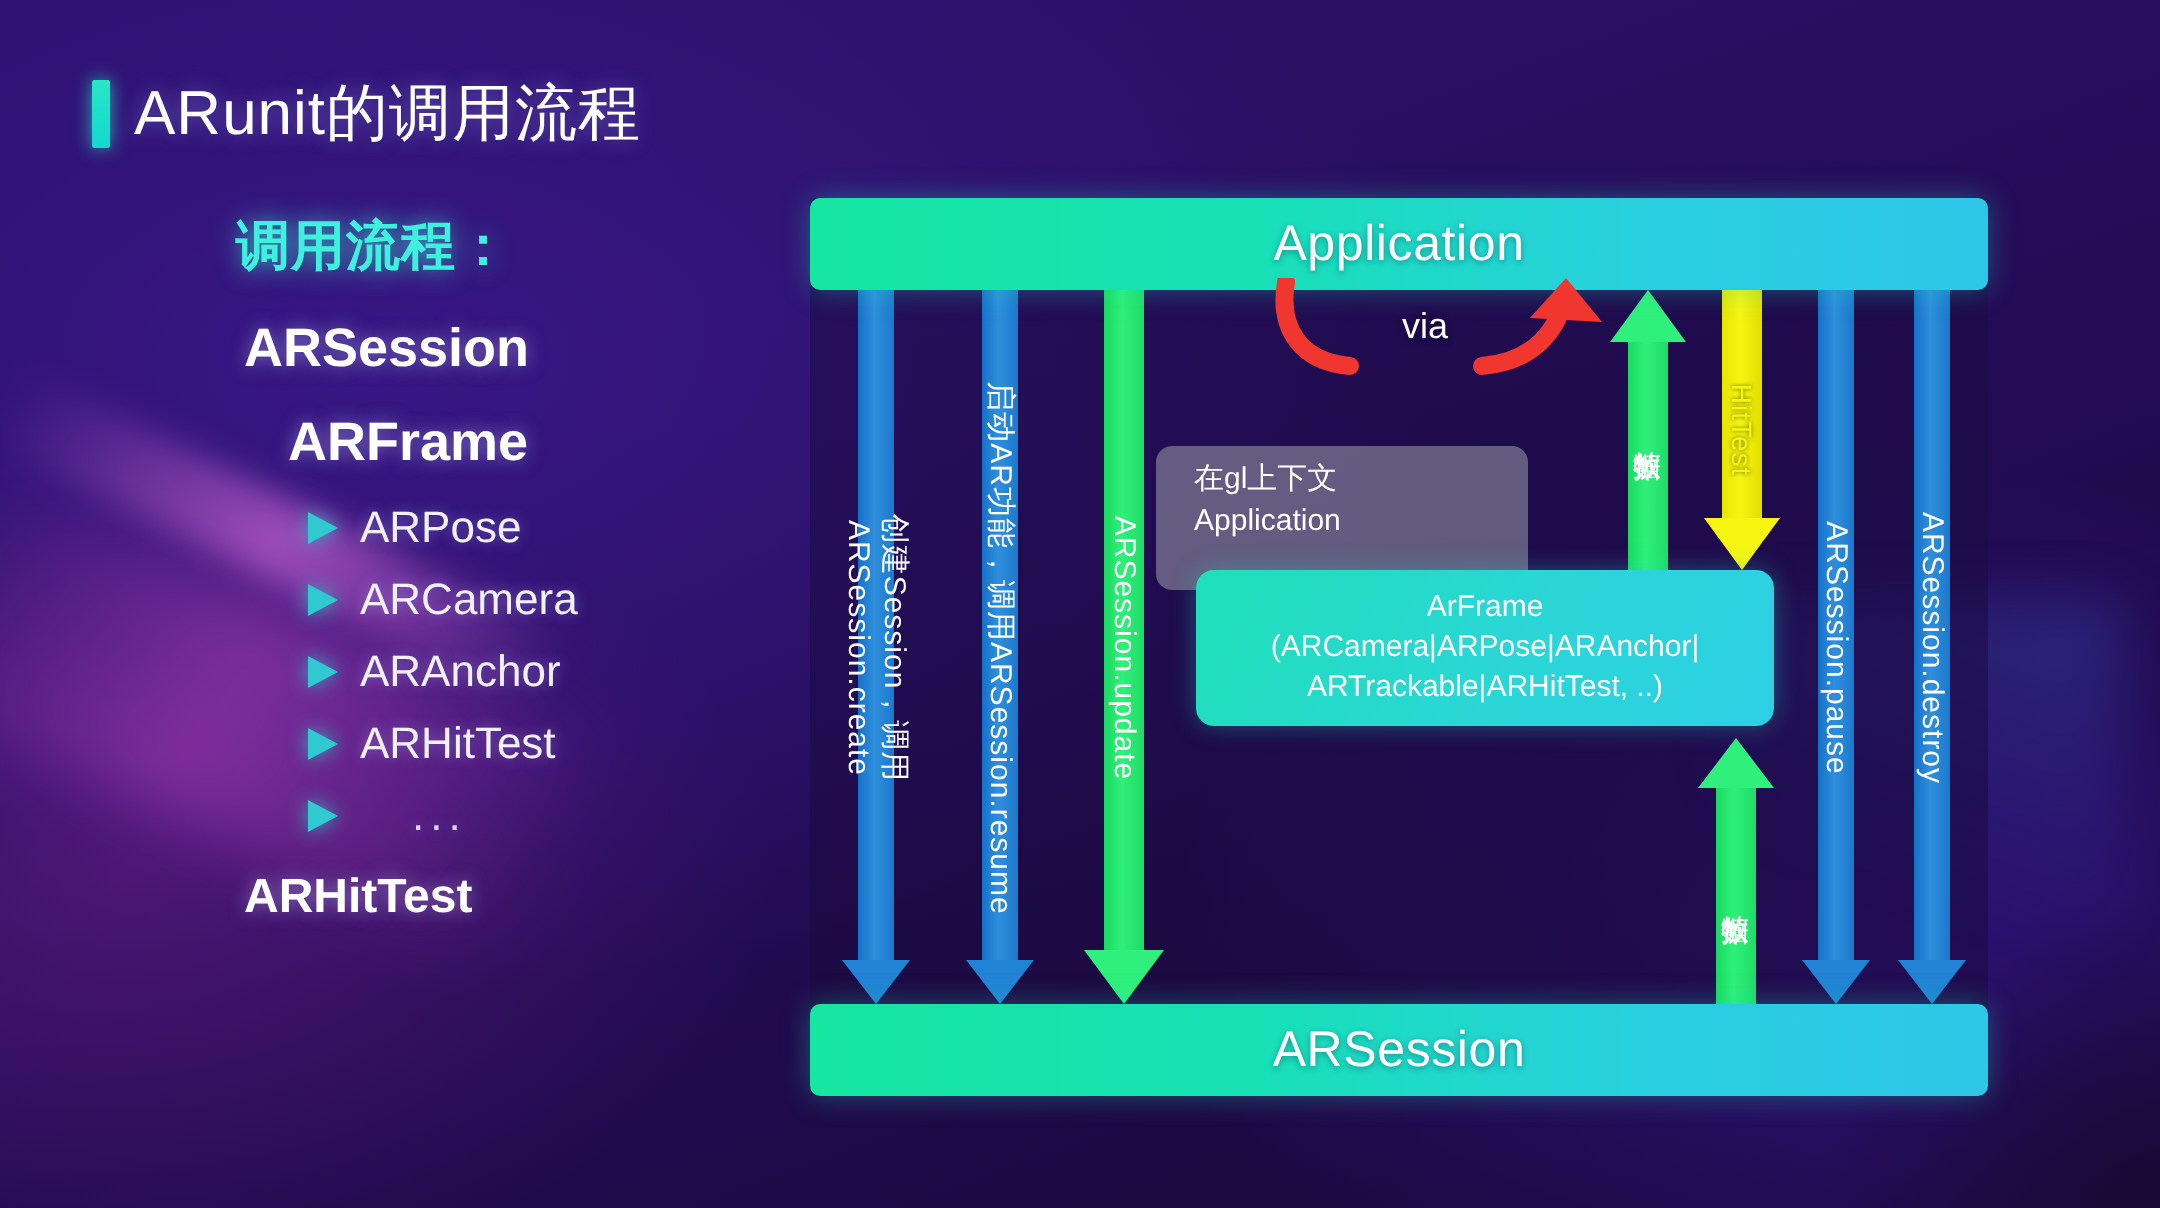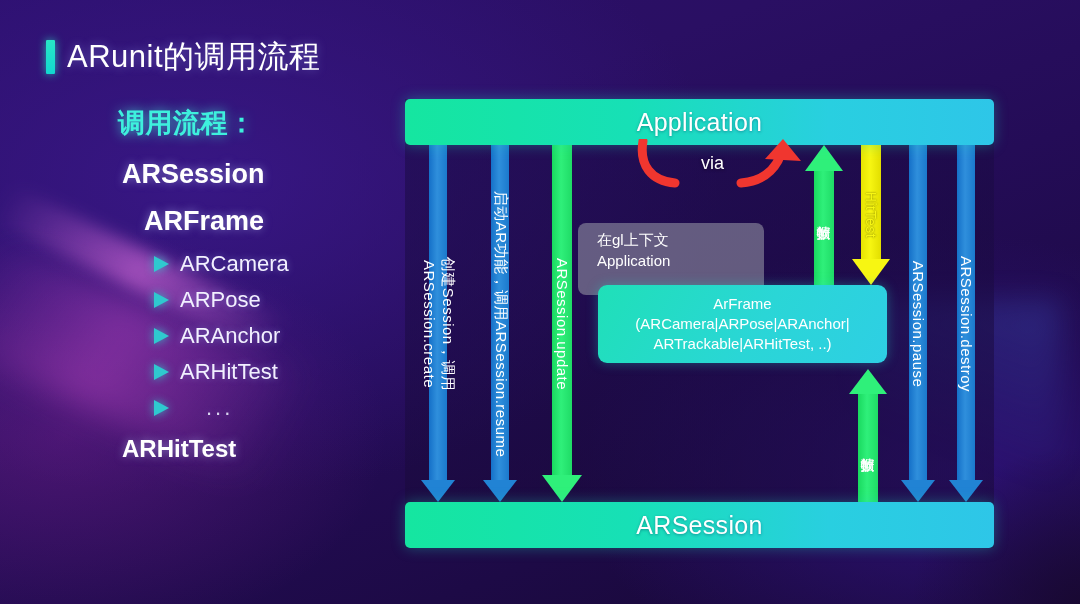--- a/index.html
+++ b/index.html
@@ -152,25 +152,25 @@
     <div id="title-text">ARunit的调用流程</div>
   </div>
 
   <div id="sidebar">
     <div class="sb-head">调用流程：</div>
     <div class="sb-lvl1">ARSession</div>
     <div class="sb-lvl2">ARFrame</div>
 
     <div class="sb-item">
       <span class="sb-bullet"></span>
+      <span class="sb-label">ARPose</span>
+    </div>
+    <div class="sb-item">
+      <span class="sb-bullet"></span>
       <span class="sb-label">ARCamera</span>
-    </div>
-    <div class="sb-item">
-      <span class="sb-bullet"></span>
-      <span class="sb-label">ARPose</span>
     </div>
     <div class="sb-item">
       <span class="sb-bullet"></span>
       <span class="sb-label">ARAnchor</span>
     </div>
     <div class="sb-item">
       <span class="sb-bullet"></span>
       <span class="sb-label">ARHitTest</span>
     </div>
     <div class="sb-item">

